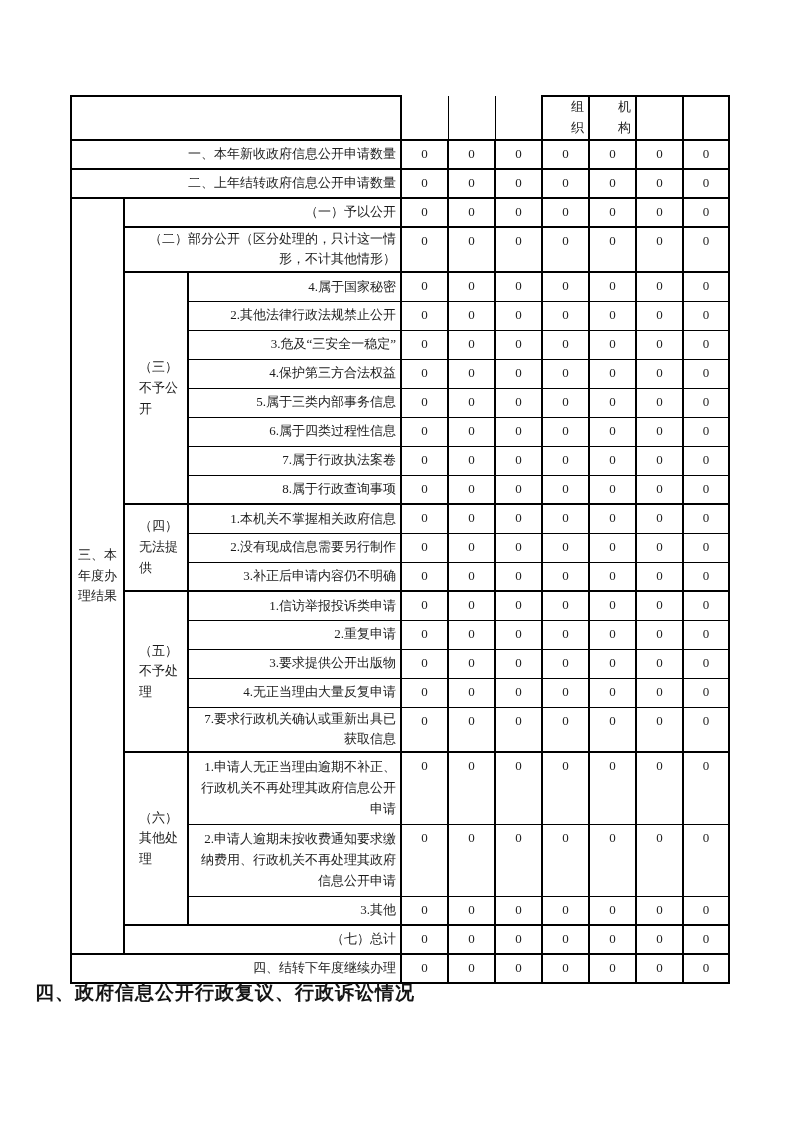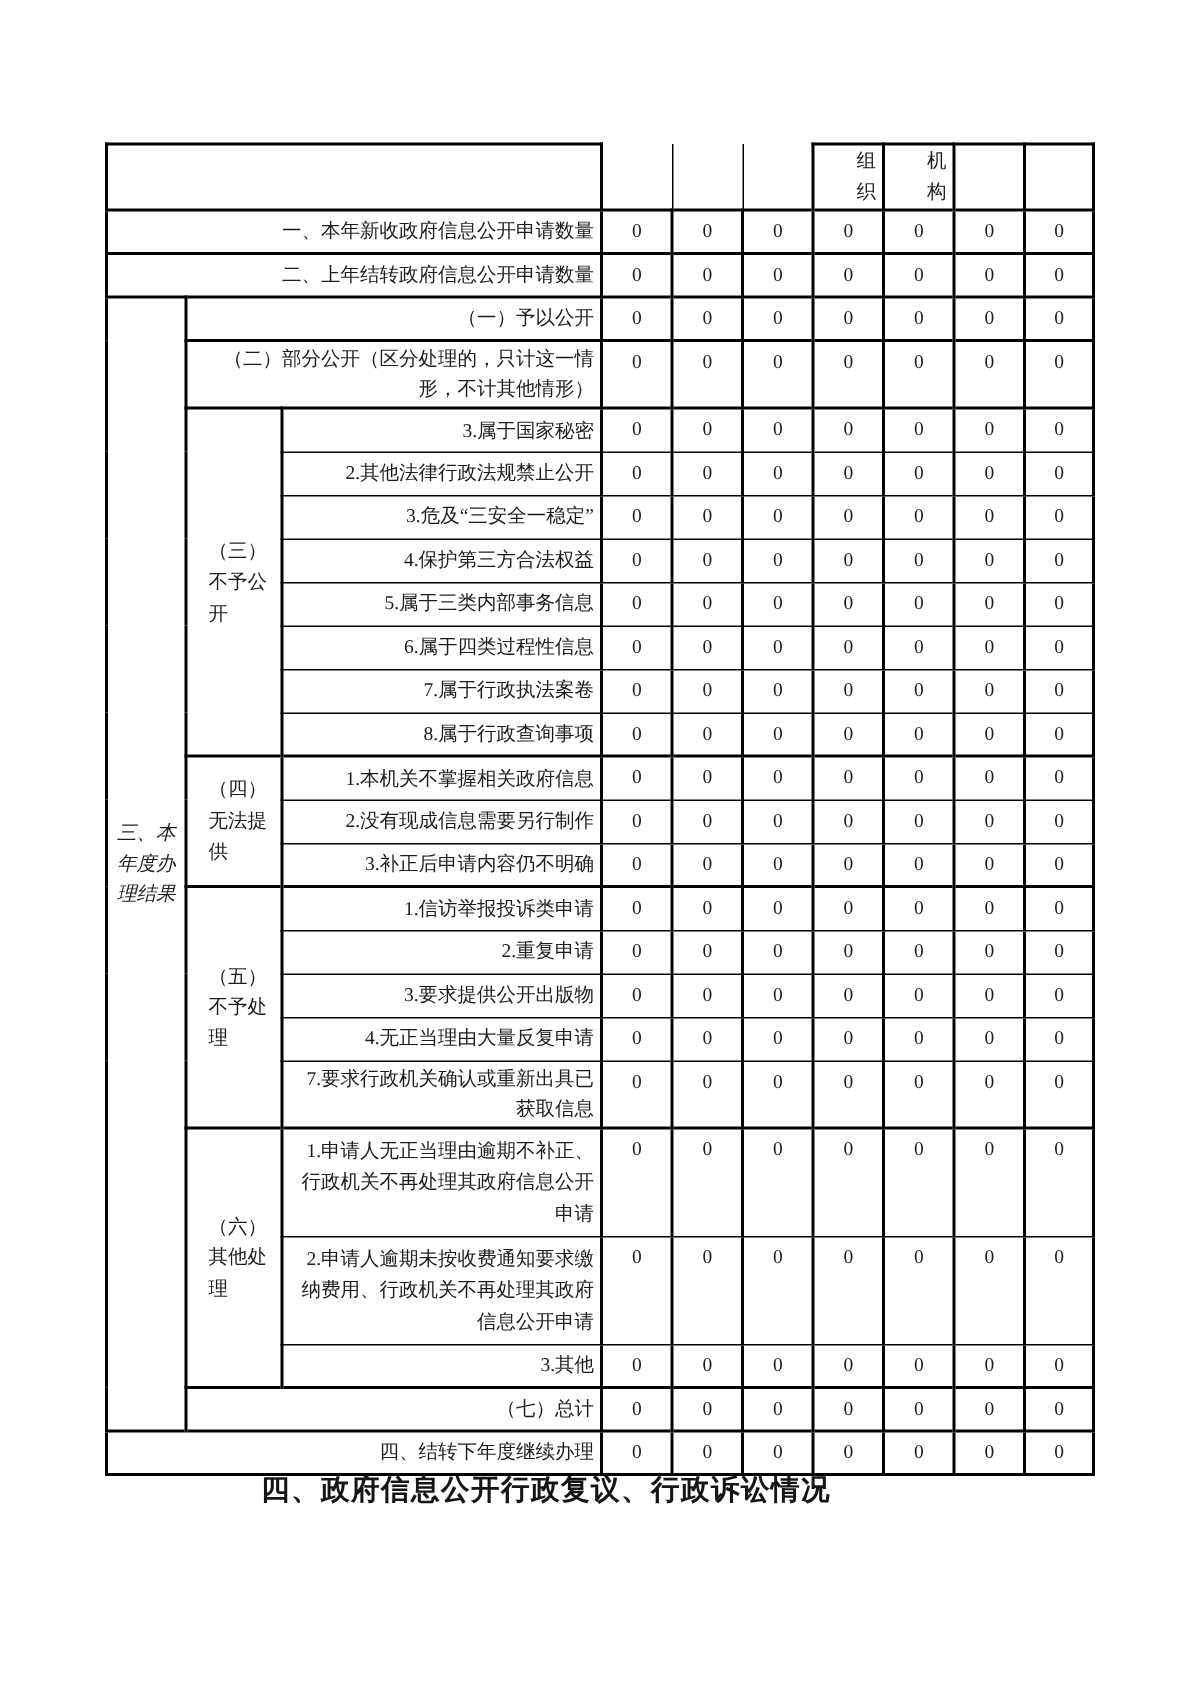--- a/index.html
+++ b/index.html
@@ -19,30 +19,29 @@
     font-size:13px;line-height:1.6;vertical-align:middle;
     padding:0;overflow:hidden;word-break:break-all;
   }
   tr.t > td{border-top-width:2px;}
   tr.b > td{border-bottom-width:2px;}
   td.no-top{border-top:0;}
   td.top2{border-top-width:2px;}
   td.thin-sep{border-left-width:1px;border-right-width:1px;}
   td.lbl{text-align:right;padding:1px 4px 1px 6px;}
   td.grp{text-align:left;padding:0 2px 0 14px;vertical-align:middle;}
-  td.outer{text-align:center;padding:16px 2px;vertical-align:middle;font-style:italic;}
+  td.outer{text-align:center;padding:16px 2px;vertical-align:middle;}
   td.num{text-align:center;vertical-align:top;padding-top:3px;}
   td.hdr{text-align:center;vertical-align:middle;font-size:13px;padding-left:24px;}
   tr.hh{height:24px;}
   tr.h1{height:29px;}
   tr.h2{height:34px;}
   tr.h3{height:72px;}
   .section-title{
     position:absolute;left:35px;top:980px;width:658px;
-    text-align:center;
     font-family:"Liberation Sans","DejaVu Sans",sans-serif;
     font-weight:bold;font-size:19px;color:#151515;letter-spacing:1px;
   }
 </style>
 </head>
 <body>
 
 <div class="page">
 
   <table class="report">
@@ -111,21 +110,21 @@
           <td class="num">0</td>
           <td class="num">0</td>
           <td class="num">0</td>
           <td class="num">0</td>
           <td class="num">0</td>
           <td class="num">0</td>
         </tr>
 
     <tr class="h1 t">
       <td rowspan="8" class="grp">（三）不予公开</td>
-      <td class="lbl">3.属于国家秘密</td>
+      <td class="lbl">4.属于国家秘密</td>
     <td class="num">0</td>
           <td class="num">0</td>
           <td class="num">0</td>
           <td class="num">0</td>
           <td class="num">0</td>
           <td class="num">0</td>
           <td class="num">0</td>
         </tr>
     <tr class="h1">
       <td class="lbl">2.其他法律行政法规禁止公开</td>

